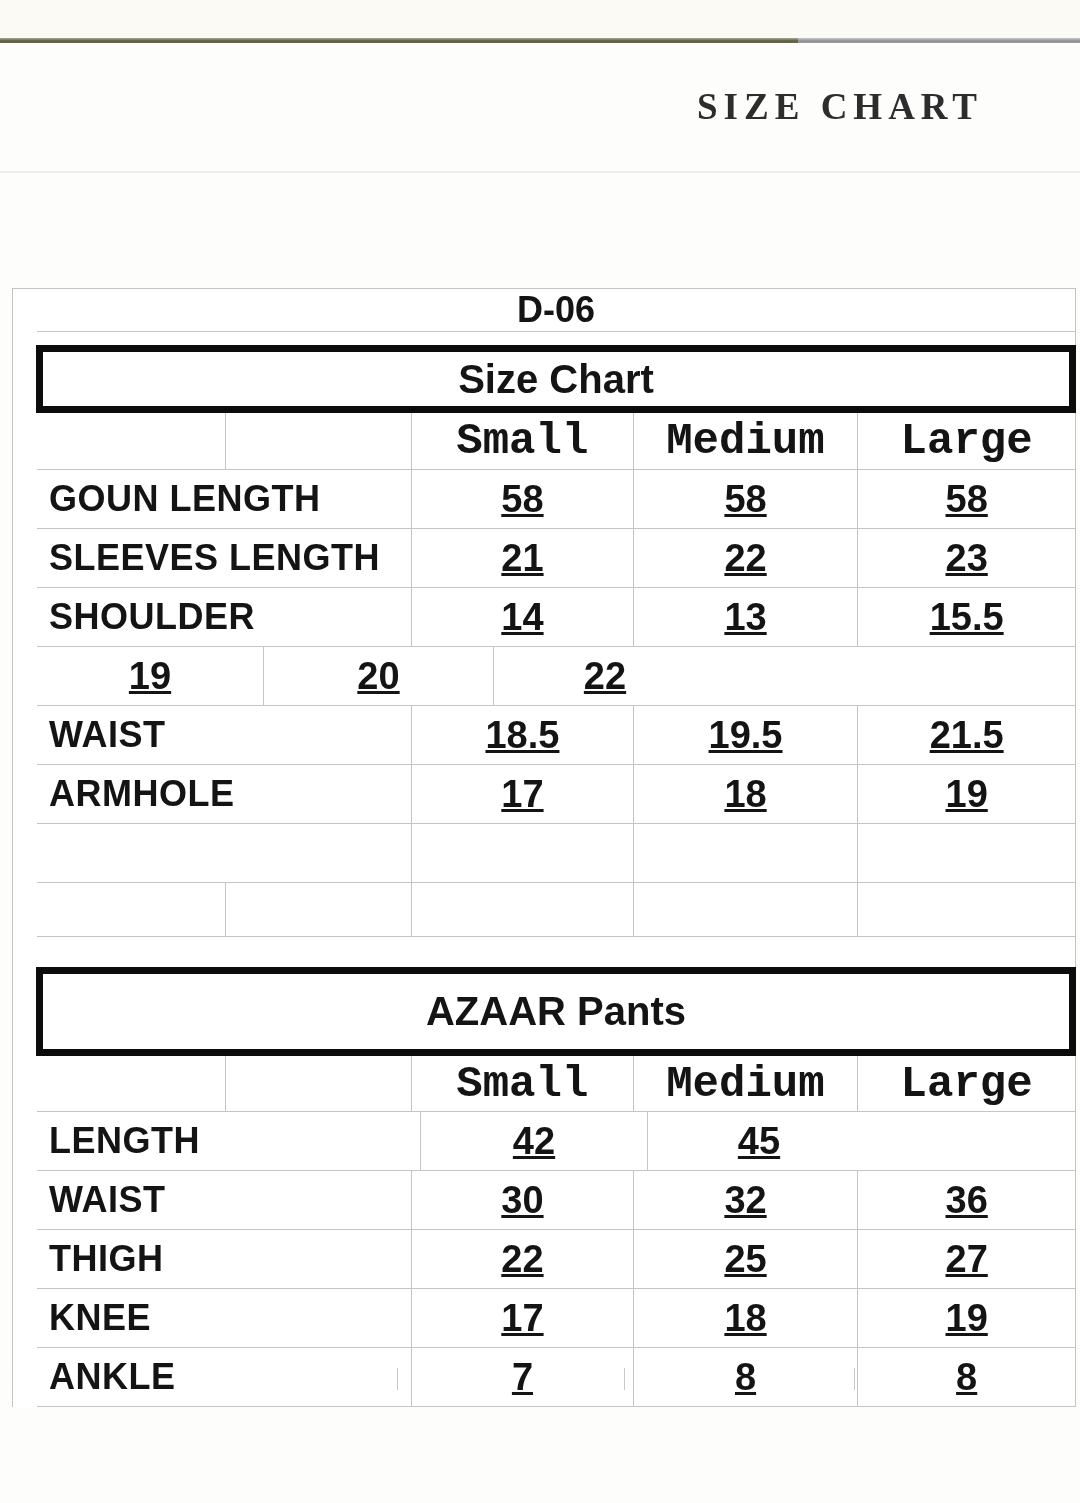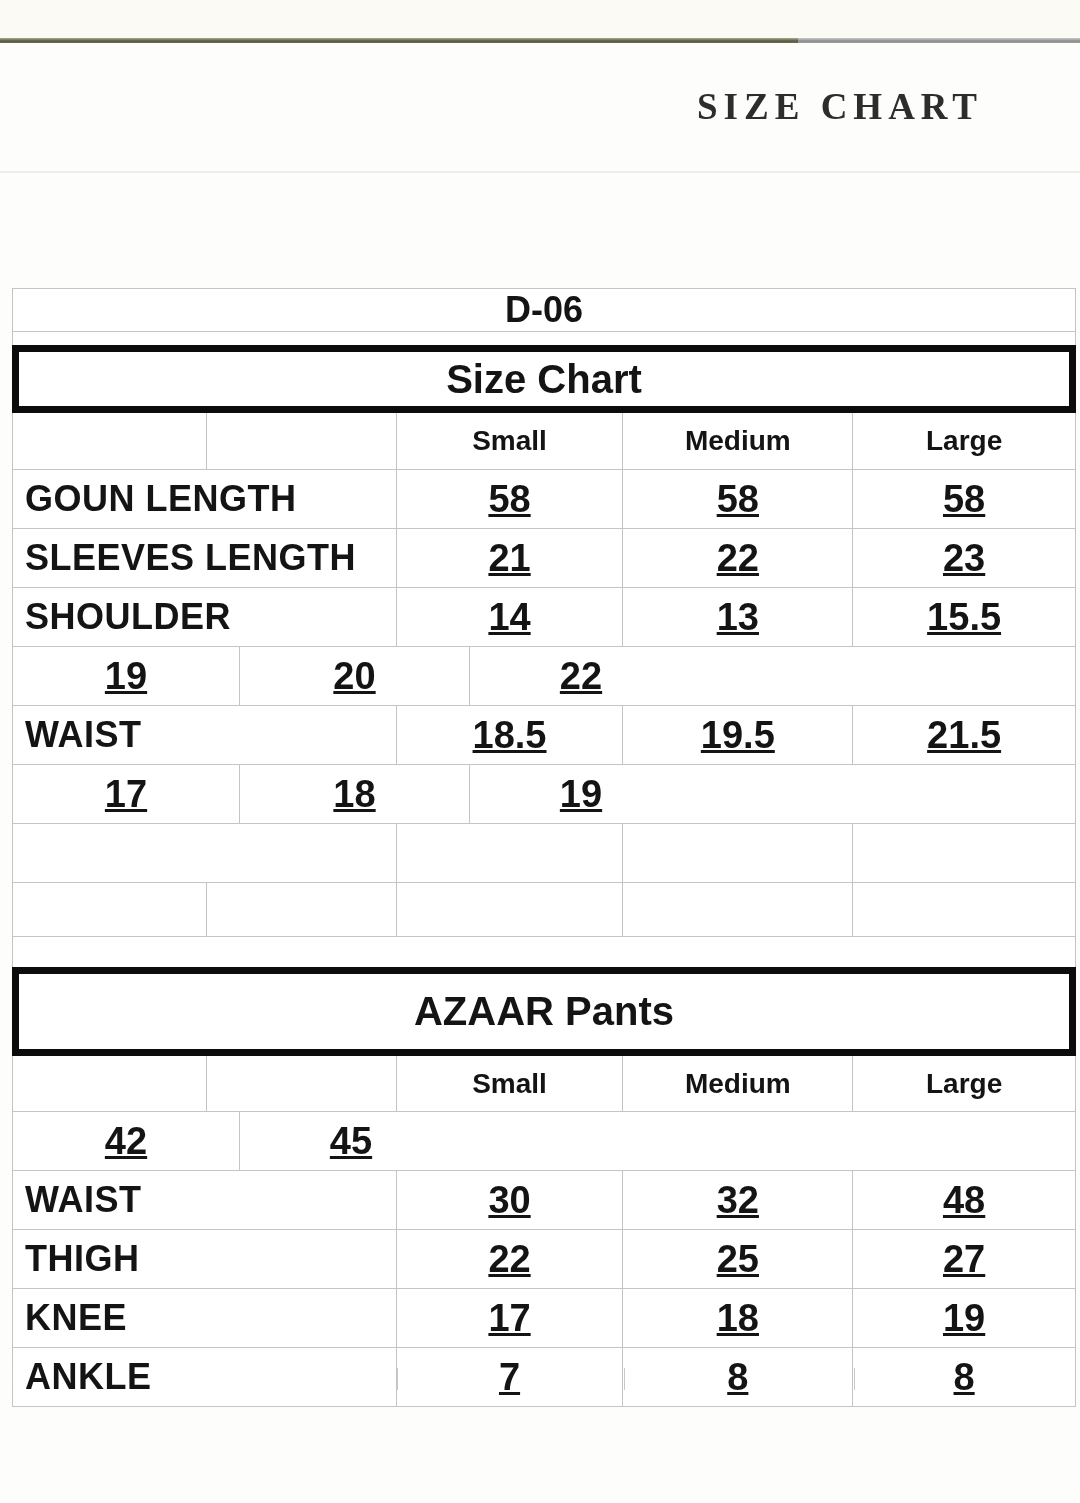--- a/index.html
+++ b/index.html
@@ -25,20 +25,21 @@
     font-weight:700; font-size:37px; letter-spacing:6px; color:#2d2d2d;
     white-space:nowrap;
   }
   .faint-rule { position:absolute; top:171px; left:0; width:1080px; height:2px; background:#efeee9; }
 
   
   .sheet {
     position:absolute; left:12px; top:288px; width:1064px;
     border:1px solid #c4c4c4; border-bottom:none;
     background:#fff;
+    padding-left:24px;
   }
   .row { display:flex; border-bottom:1px solid #c4c4c4; background:#fff; }
   .row.nb { border-bottom:none; }
 
   .r-code  { height:43px; align-items:center; justify-content:center;
              font-size:36px; font-weight:700; }
   .gap1    { height:13px; }
   .gap2    { height:11px; }
 
   .bbox {
@@ -58,21 +59,21 @@
   .cell { display:flex; align-items:center; }
   .rt { border-right:1px solid #c4c4c4; }
 
   .c-label { width:384px; padding-left:12px; font-size:36px; font-weight:700; letter-spacing:0.5px; }
   .c-s1    { width:194px; }
   .c-s2    { width:190px; }
   .c-sm    { width:227px; justify-content:center; }
   .c-md    { width:230px; justify-content:center; }
   .c-lg    { width:222px; justify-content:center; }
   .val     { font-size:38px; font-weight:700;text-decoration:underline; }
-  .hd      { font-size:28px; font-weight:700; }
+  .hd      { font-size:44px; font-weight:700;font-family:Liberation Mono, monospace; }
 
   
   .stubs { position:absolute; left:12px; top:1368px; width:1064px; height:22px; }
   .stub  { position:absolute; top:0; width:1px; height:22px; background:#c8c8c8; }
   .stub.s0 { left:0;    height:18px; }
   .stub.s1 { left:385px; }
   .stub.s2 { left:612px; }
   .stub.s3 { left:842px; }
 </style>
 </head>
@@ -130,20 +131,21 @@
     <div class="cell c-md rt val">20</div>
     <div class="cell c-lg val">22</div>
   </div>
   <div class="row r-data">
     <div class="cell c-label rt">WAIST</div>
     <div class="cell c-sm rt val">18.5</div>
     <div class="cell c-md rt val">19.5</div>
     <div class="cell c-lg val">21.5</div>
   </div>
   <div class="row r-data">
+    <div class="cell c-label rt">ARMHOLE</div>
     <div class="cell c-sm rt val">17</div>
     <div class="cell c-md rt val">18</div>
     <div class="cell c-lg val">19</div>
   </div>
 
   <div class="row r-emptyA">
     <div class="cell c-label rt"></div>
     <div class="cell c-sm rt"></div>
     <div class="cell c-md rt"></div>
     <div class="cell c-lg"></div>
@@ -164,28 +166,29 @@
 
   <div class="row r-head2">
     <div class="cell c-s1 rt"></div>
     <div class="cell c-s2 rt"></div>
     <div class="cell c-sm rt hd">Small</div>
     <div class="cell c-md rt hd">Medium</div>
     <div class="cell c-lg hd">Large</div>
   </div>
 
   <div class="row r-data">
+    <div class="cell c-label rt">LENGTH</div>
     <div class="cell c-sm rt val">42</div>
     <div class="cell c-lg val">45</div>
   </div>
   <div class="row r-data">
     <div class="cell c-label rt">WAIST</div>
     <div class="cell c-sm rt val">30</div>
     <div class="cell c-md rt val">32</div>
-    <div class="cell c-lg val">48</div>
+    <div class="cell c-lg val">36</div>
   </div>
   <div class="row r-data">
     <div class="cell c-label rt">THIGH</div>
     <div class="cell c-sm rt val">22</div>
     <div class="cell c-md rt val">25</div>
     <div class="cell c-lg val">27</div>
   </div>
   <div class="row r-data">
     <div class="cell c-label rt">KNEE</div>
     <div class="cell c-sm rt val">17</div>

